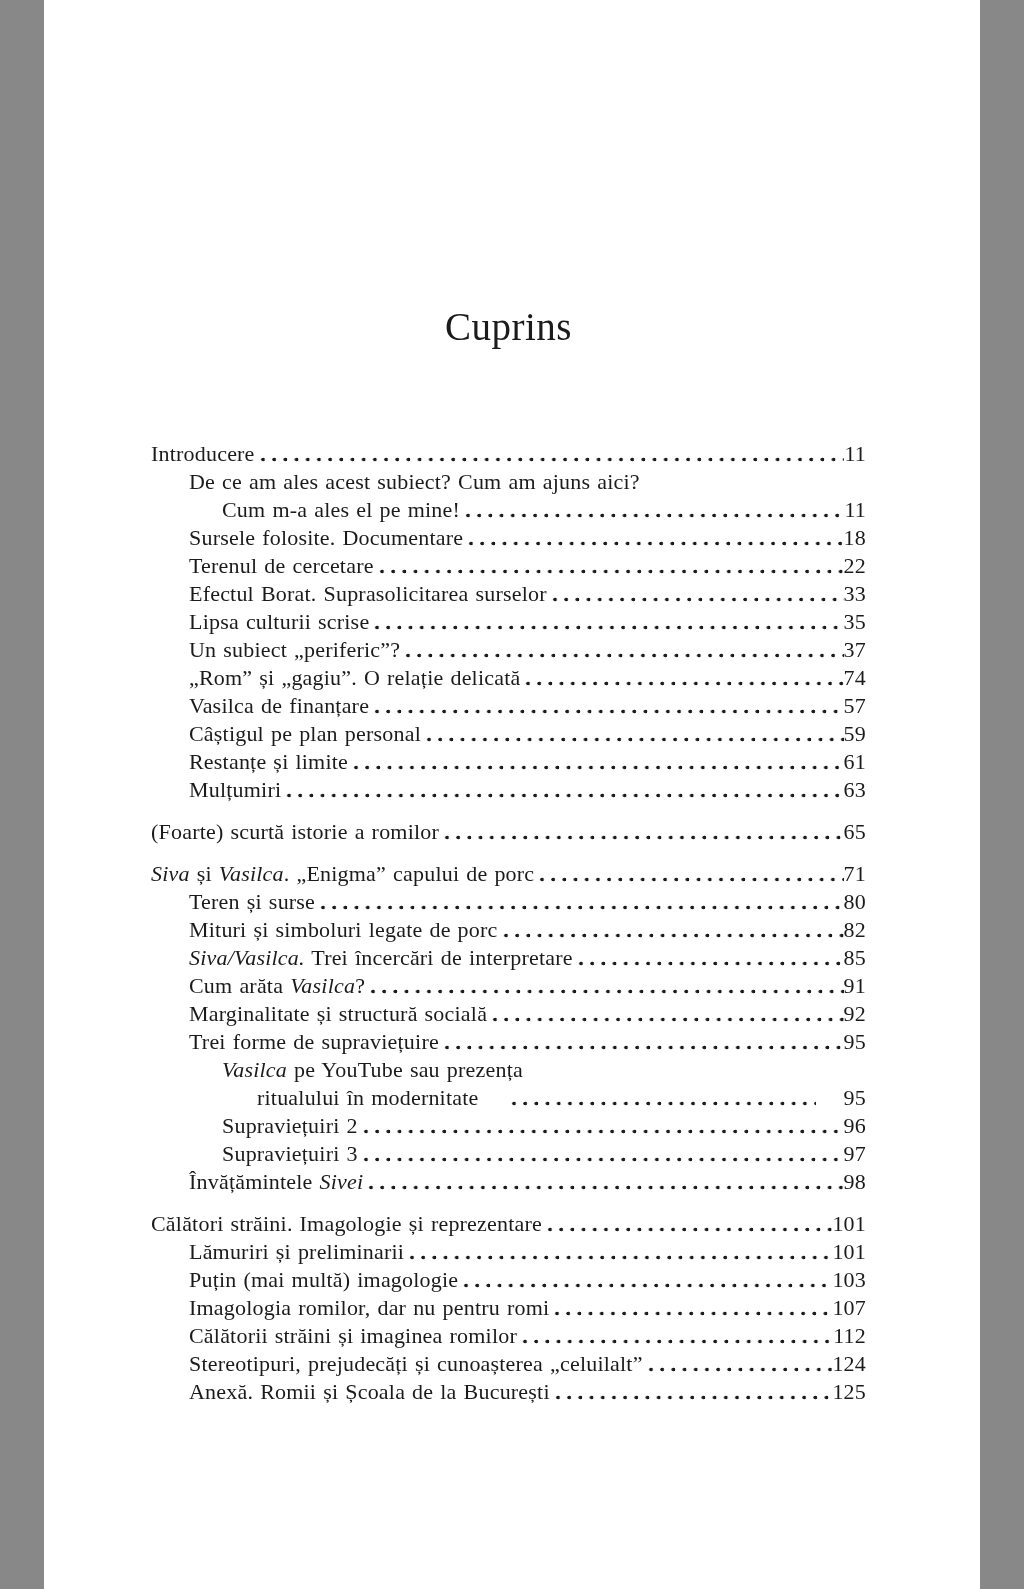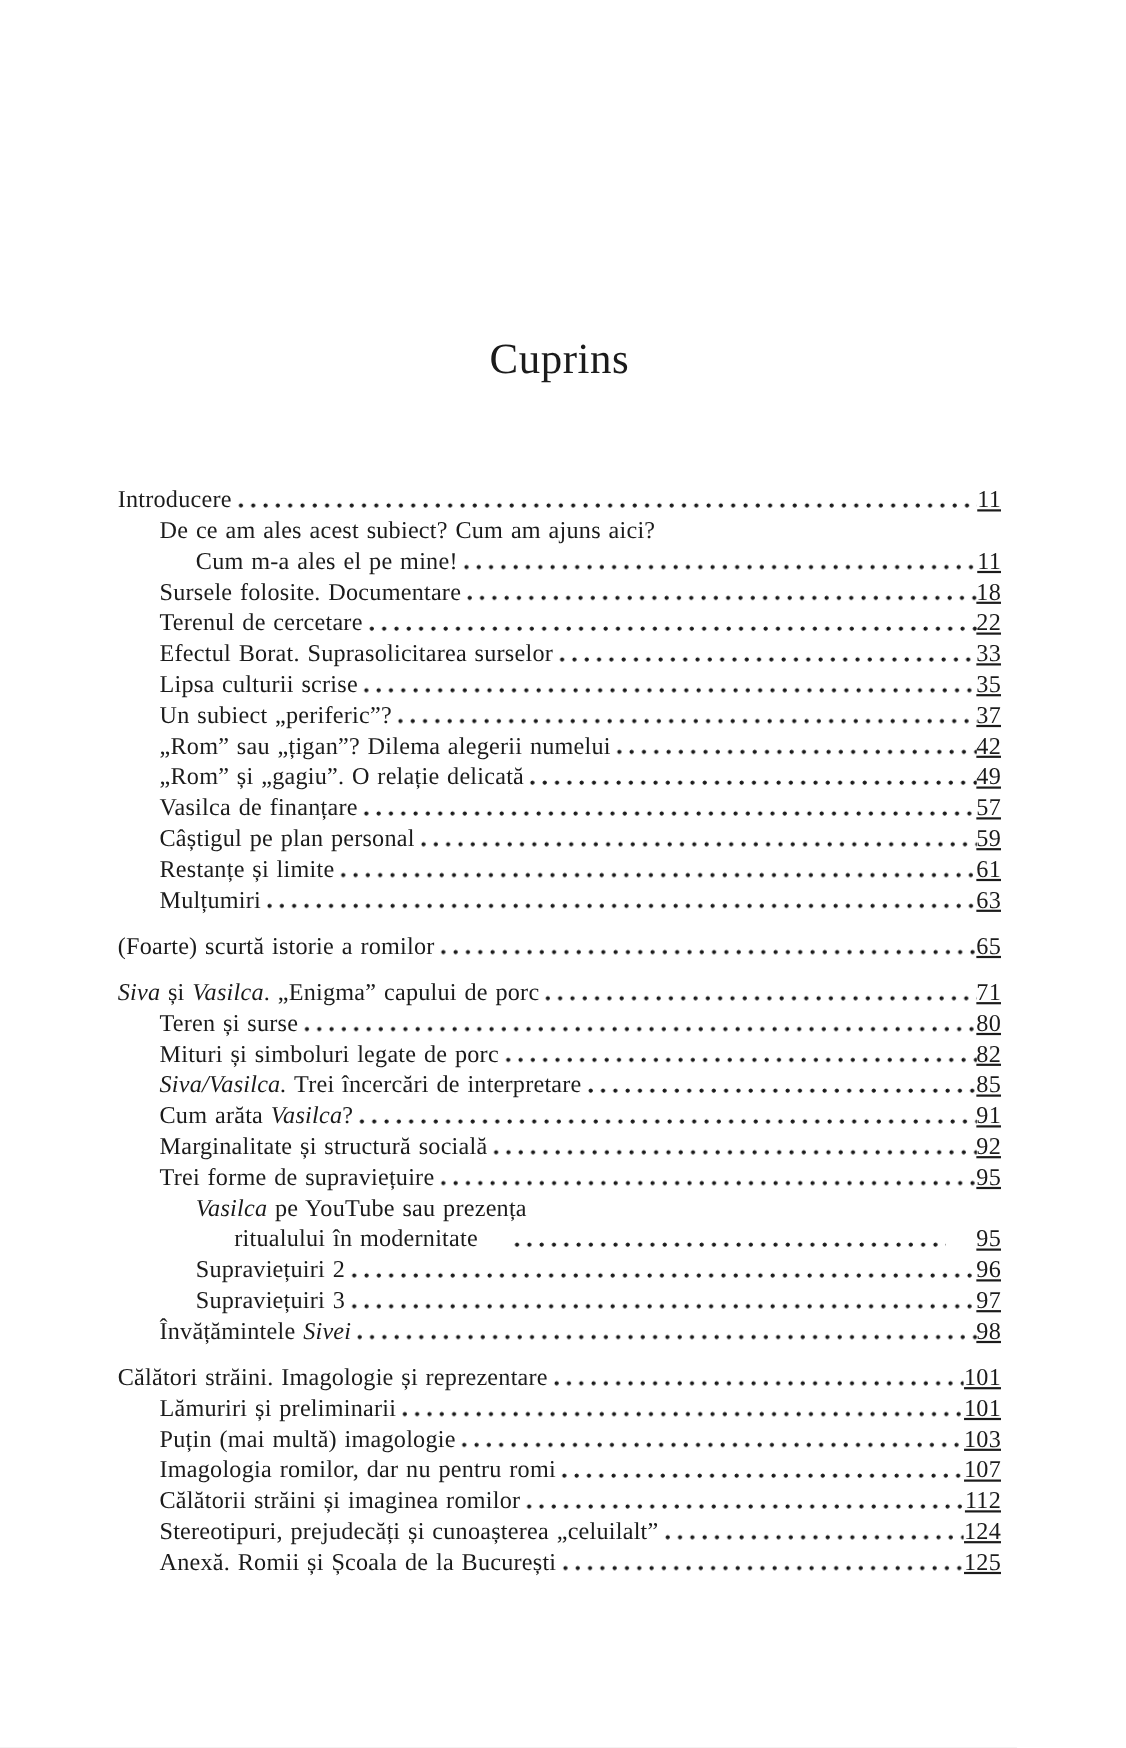--- a/index.html
+++ b/index.html
@@ -4,21 +4,21 @@
 <title>Cuprins</title>
 <style>
   :root{
     --ink:#1b1b1b;
     --paper:#ffffff;
   }
   *{margin:0;padding:0;box-sizing:border-box;}
   html,body{background:#888;}
   .page{
     position:relative;
-    width:1024px;
+    width:936px;
     height:1589px;
     margin:0 auto;
     background:var(--paper);
     color:var(--ink);
     font-family:"Liberation Serif","DejaVu Serif",serif;
     overflow:hidden;
   }
   .content{
     padding:304px 114px 0 107px;
   }
@@ -63,21 +63,20 @@
     min-width:6px;
     height:28px;
     margin-left:4px;
     background-image:radial-gradient(circle at 4px 19.5px, var(--ink) 1.55px, transparent 2.15px);
     background-size:11.2px 28px;
     background-repeat:repeat-x;
   }
   .page-num{
     flex:0 0 auto;
     text-align:right;
-    text-decoration:underline;
   }
 </style>
 </head>
 <body>
 
 <div class="page">
   <div class="content">
     <h1 class="title">Cuprins</h1>
     <div class="toc">
         <div class="toc-row lvl-0">
@@ -112,28 +111,23 @@
           <span class="entry-title"><span>Lipsa culturii scrise</span></span>
           <span class="leader"></span>
           <span class="page-num">35</span>
         </div>
         <div class="toc-row lvl-1">
           <span class="entry-title"><span>Un subiect „periferic”?</span></span>
           <span class="leader"></span>
           <span class="page-num">37</span>
         </div>
         <div class="toc-row lvl-1">
-          <span class="entry-title"><span>„Rom” sau „țigan”? Dilema alegerii numelui</span></span>
-          <span class="leader"></span>
-          <span class="page-num">42</span>
-        </div>
-        <div class="toc-row lvl-1">
           <span class="entry-title"><span>„Rom” și „gagiu”. O relație delicată</span></span>
           <span class="leader"></span>
-          <span class="page-num">49</span>
+          <span class="page-num">74</span>
         </div>
         <div class="toc-row lvl-1">
           <span class="entry-title"><span>Vasilca de finanțare</span></span>
           <span class="leader"></span>
           <span class="page-num">57</span>
         </div>
         <div class="toc-row lvl-1">
           <span class="entry-title"><span>Câștigul pe plan personal</span></span>
           <span class="leader"></span>
           <span class="page-num">59</span>

